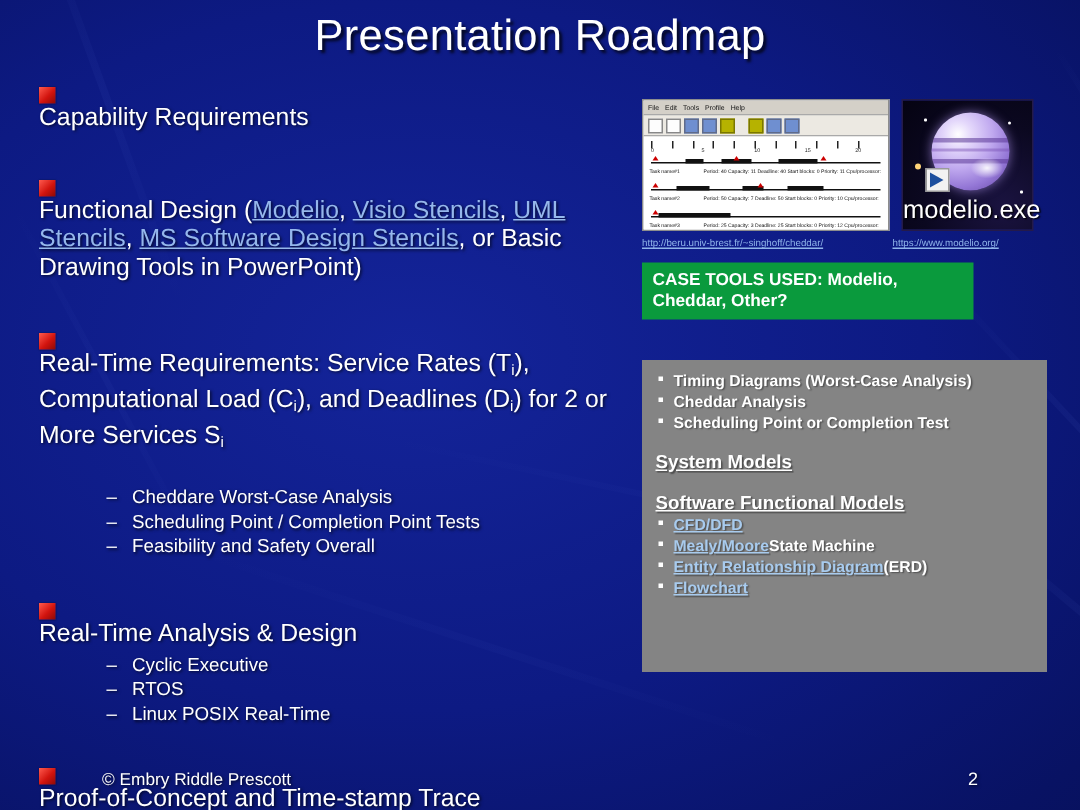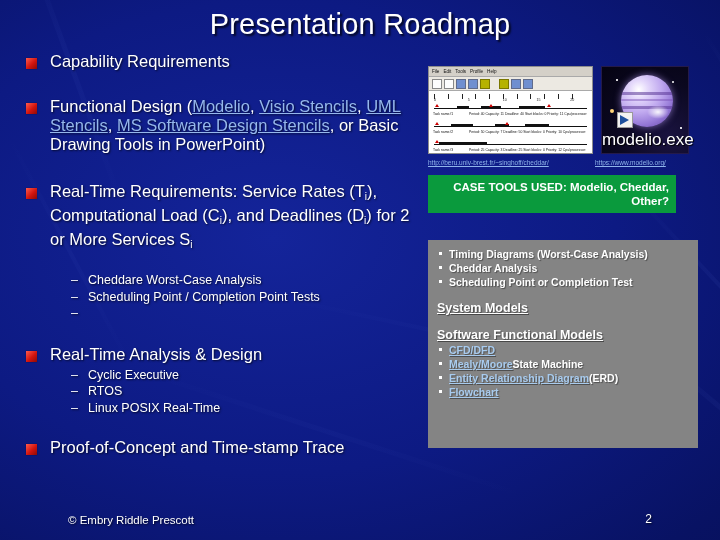--- a/index.html
+++ b/index.html
@@ -49,20 +49,21 @@
   .left-col {
     position: absolute;
     left: 26px; top: 52px;
     width: 400px;
   }
   .bullet-row {
     position: relative;
     display: flex;
     align-items: flex-start;
     margin-bottom: 14px;
+    flex-direction: column;
   }
   .sq-bullet {
     flex: 0 0 auto;
     width: 11px; height: 11px;
     margin: 6px 13px 0 0;
     background: linear-gradient(135deg, #ff5a4e 0%, #d2140e 55%, #8c0a06 100%);
     box-shadow: 0 0 1px rgba(0,0,0,.5);
   }
   .b-text {
     color: #ffffff;
@@ -198,29 +199,28 @@
   .url {
     color: #8fb4ea;
     text-decoration: underline;
     white-space: nowrap;
   }
   .url.u1 { width: 167px; }
   .url.u2 { }
 
   .case-box {
     margin-top: 9px;
-    width: 248px;
+    width: 221px;
     background: #0a9a3d;
     color: #ffffff;
     font-size: 11.5px;
     font-weight: bold;
     line-height: 14px;
     padding: 5px 7px;
     box-sizing: border-box;
-    text-align: right;
   }
 
   .gray-panel {
     position: absolute;
     left: 428px; top: 240px;
     width: 270px;
     height: 208px;
     background: #848484;
   }
   .panel-inner { padding: 7px 9px 0 9px; }
@@ -305,20 +305,21 @@
       <div class="sub-item">
         <span class="dash">–</span>
         <span>Cheddare Worst-Case Analysis</span>
       </div>
       <div class="sub-item">
         <span class="dash">–</span>
         <span>Scheduling Point / Completion Point Tests</span>
       </div>
       <div class="sub-item">
         <span class="dash">–</span>
+        <span>Feasibility and Safety Overall</span>
       </div>
     </div>
 
     <div style="height:23px"></div>
 
     <div class="bullet-row" style="margin-bottom:2px">
       <div class="sq-bullet"></div>
       <div class="b-text">Real-Time Analysis &amp; Design</div>
     </div>
     <div class="sub-list">

